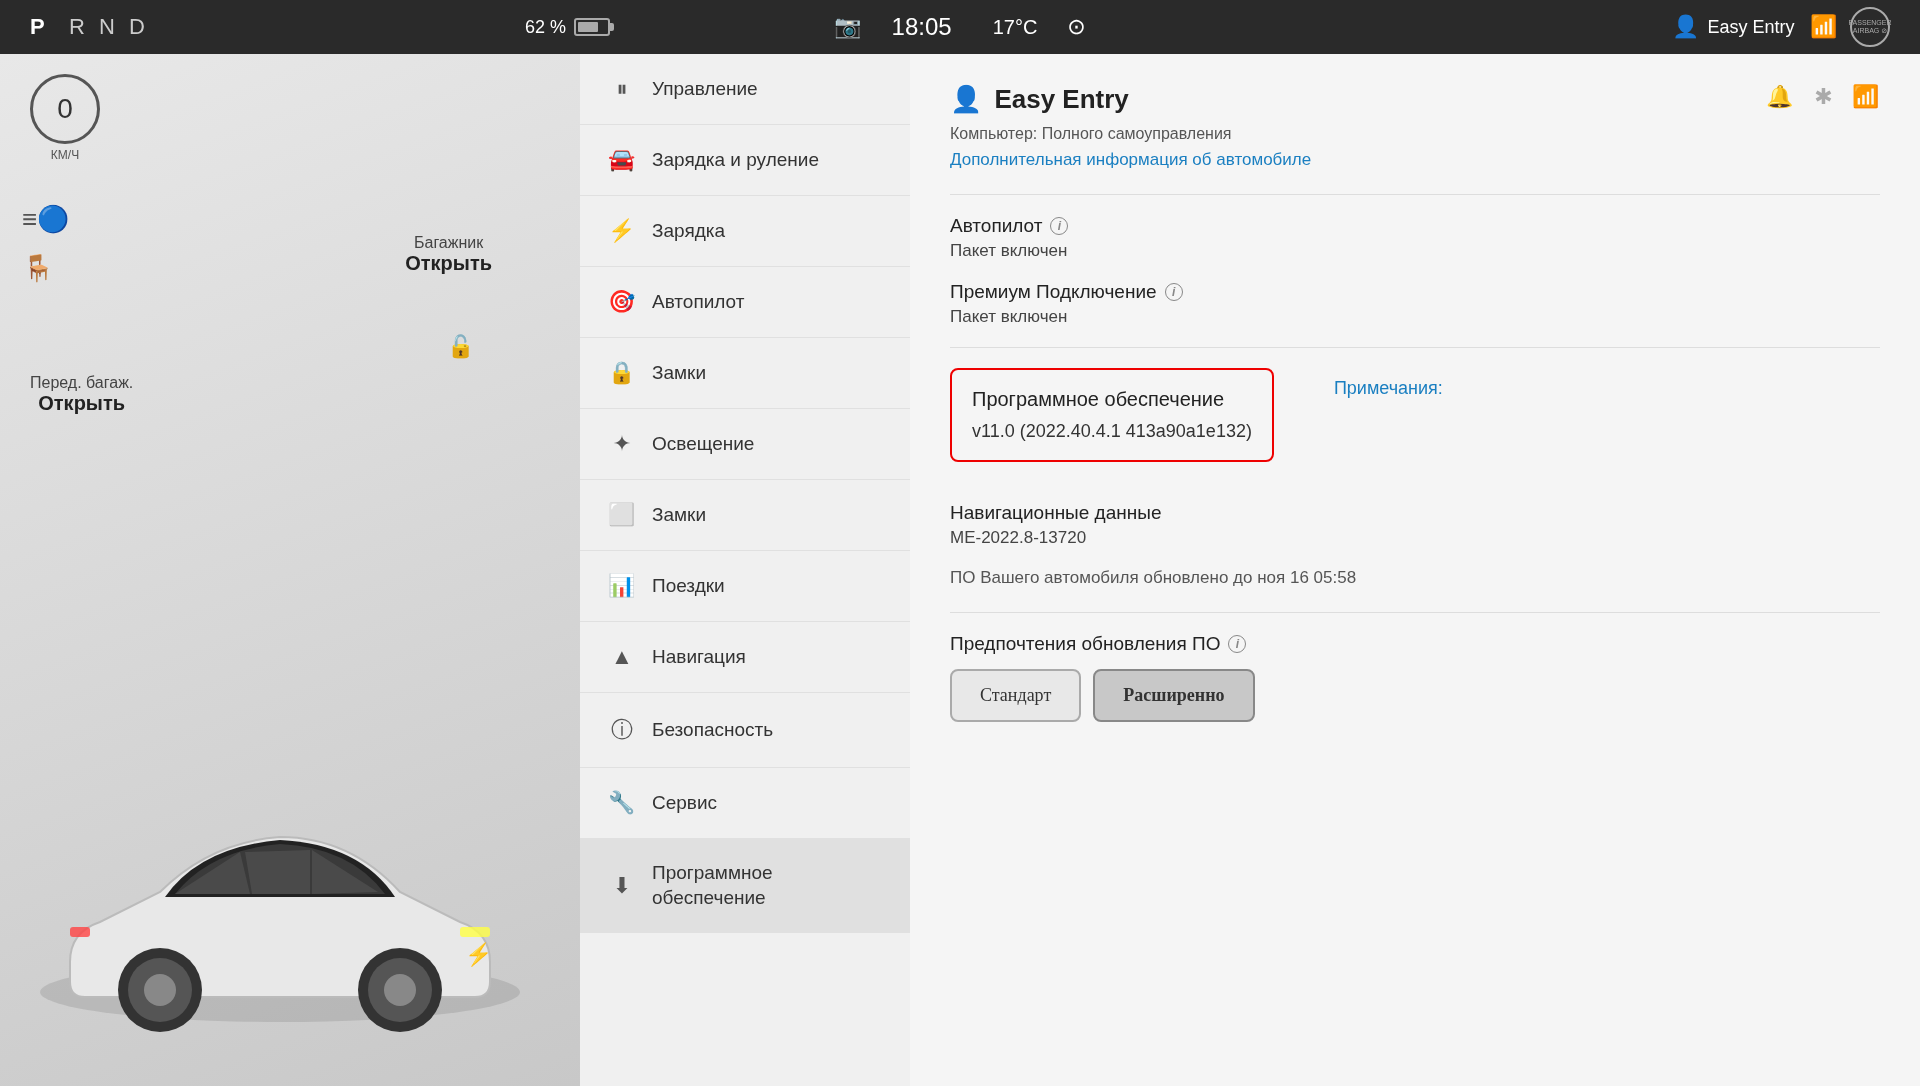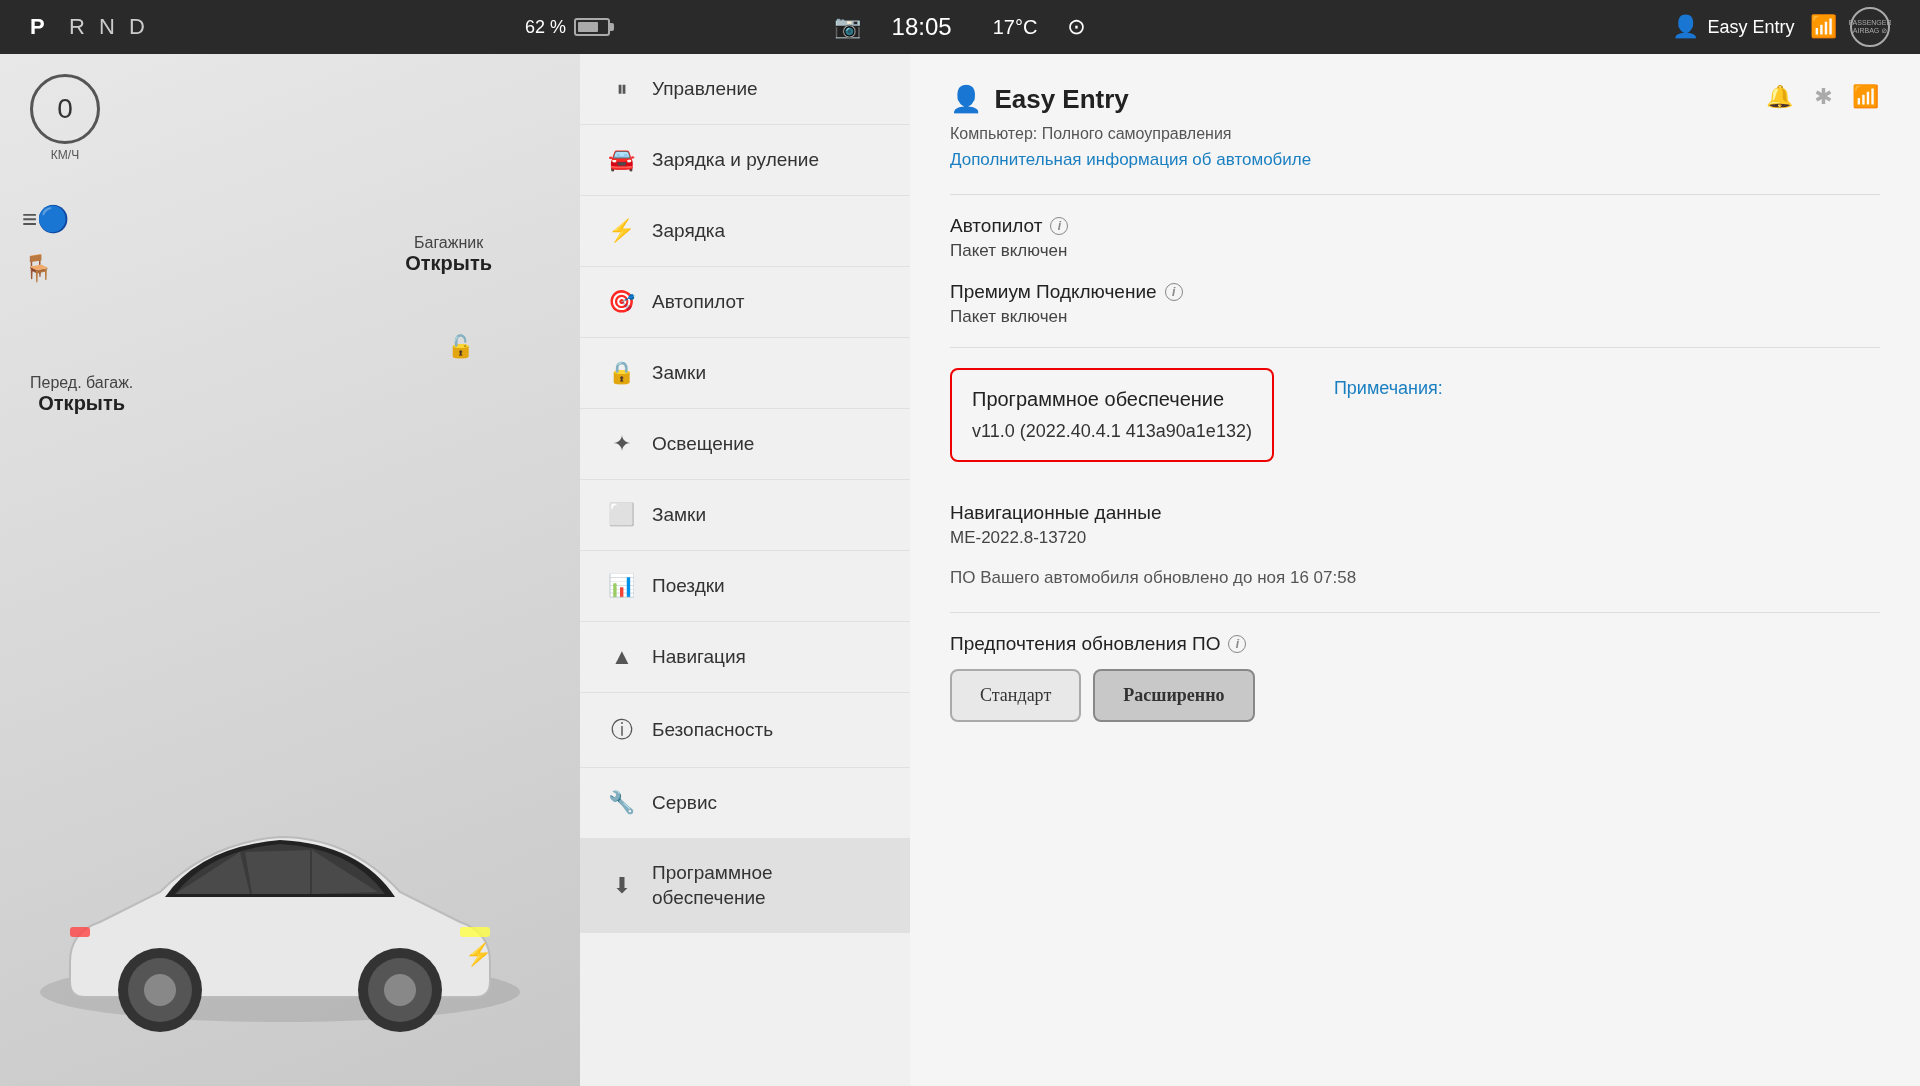--- a/index.html
+++ b/index.html
@@ -588,21 +588,21 @@
         <div class="software-version">v11.0 (2022.40.4.1 413a90a1e132)</div>
       </div>
       <a class="notes-link" href="#" style="margin-top:10px;">Примечания:</a>
     </div>
 
     <div class="nav-data-section">
       <div class="nav-data-label">Навигационные данные</div>
       <div class="nav-data-value">ME-2022.8-13720</div>
     </div>
 
-    <div class="update-info">ПО Вашего автомобиля обновлено до ноя 16 07:58</div>
+    <div class="update-info">ПО Вашего автомобиля обновлено до ноя 16 05:58</div>
 
     <hr class="section-divider">
 
     <div class="update-prefs">
       <div class="update-prefs-label">
         <span>Предпочтения обновления ПО</span>
         <span class="circle-info">i</span>
       </div>
       <div class="update-buttons">
         <button class="update-btn">Стандарт</button>

